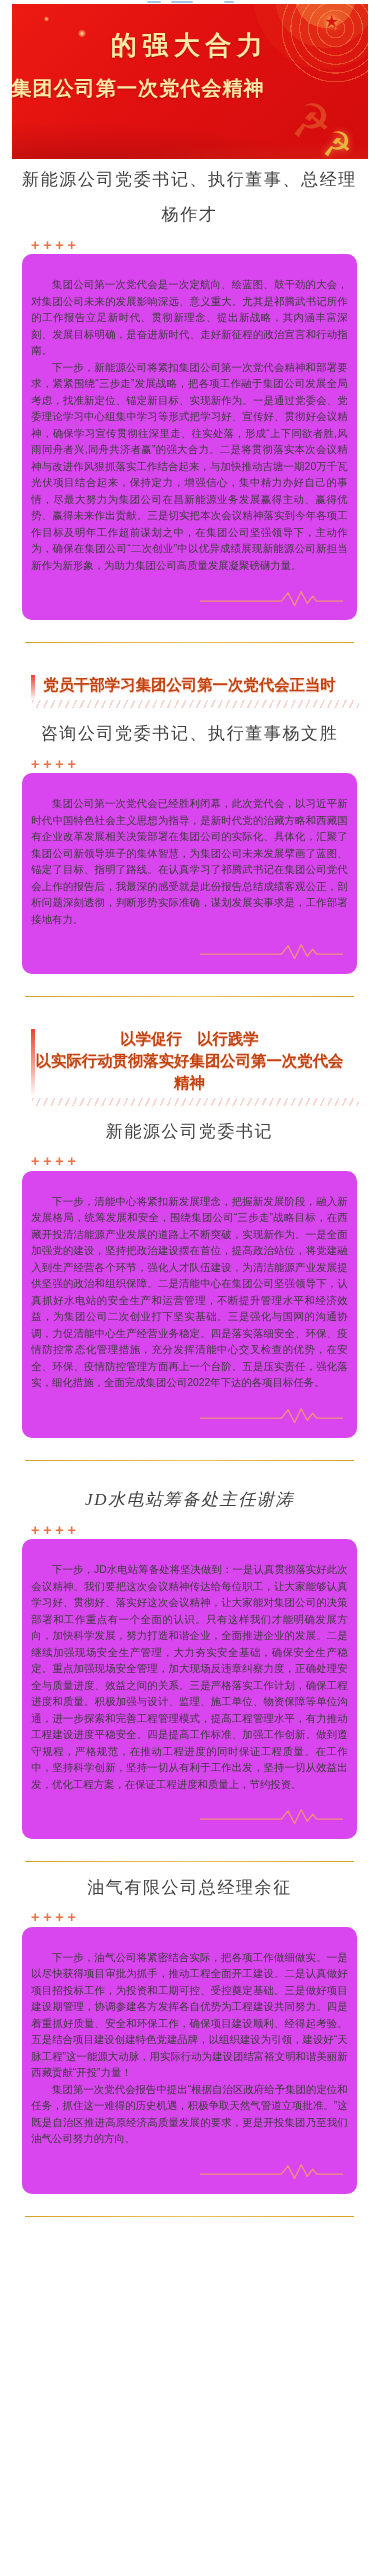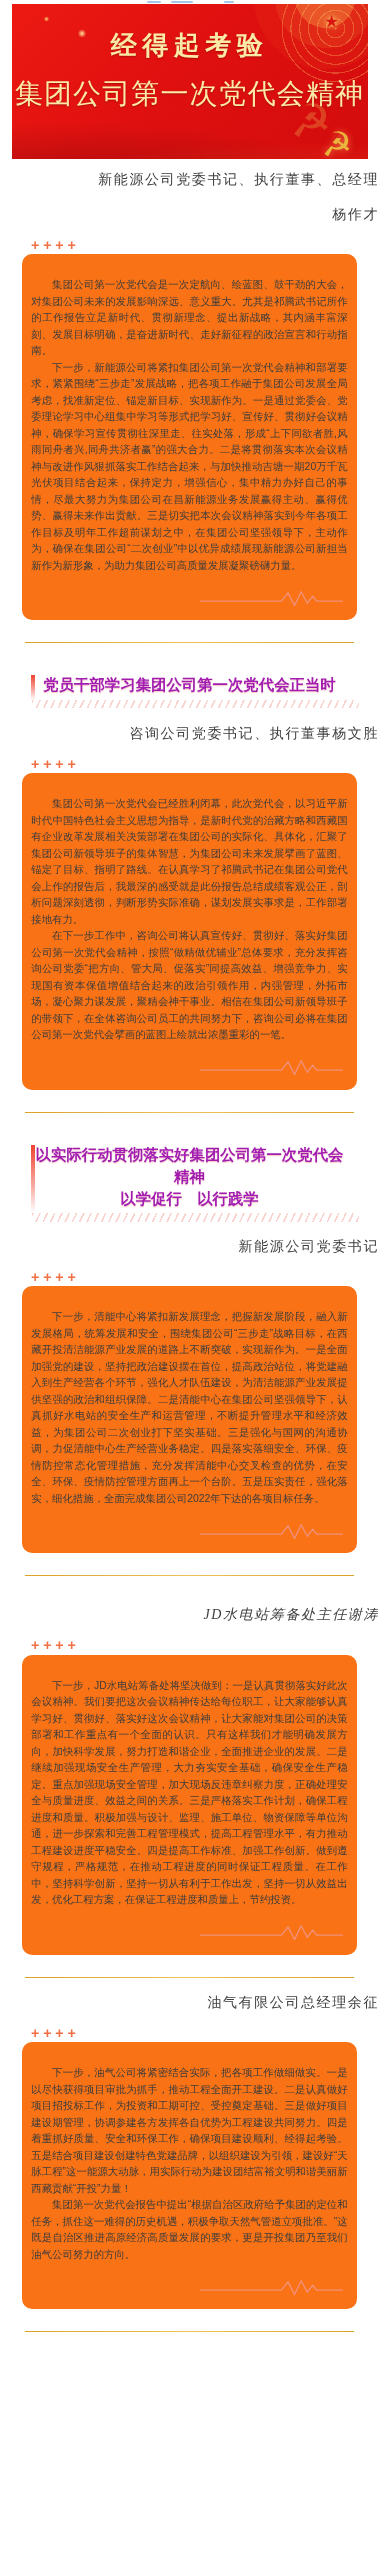--- a/index.html
+++ b/index.html
@@ -45,70 +45,70 @@
     background:
       radial-gradient(120% 90% at 24% 150%, rgba(160,10,10,.6), transparent 62%),
       radial-gradient(110% 75% at 70% 160%, rgba(255,150,70,.22), transparent 58%);
   }
   .hero-title1{
     position:relative;margin-top:24px;text-align:center;
     font-size:26px;font-weight:900;letter-spacing:5.5px;color:#fbe9a6;
     text-shadow:0 1.1px 1.6px rgba(120,10,5,.5);
   }
   .hero-title2{
-    position:relative;margin-top:12px;text-align:center;
-    font-size:28px;font-weight:400;letter-spacing:1.1px;color:#fbe9a6;
+    position:relative;margin-top:12px;
+    font-size:20px;font-weight:700;letter-spacing:1.1px;color:#fbe9a6;
     text-shadow:0 1.1px 1.6px rgba(120,10,5,.5);
   }
   .hero-emblem{
     position:absolute;right:15.4px;bottom:-4.4px;
     font-size:34px;color:#e9b53a;
     text-shadow:0 0 7.7px rgba(255,210,120,.55);
   }
   .hero-emblem-ghost{
     position:absolute;right:36px;bottom:11px;
     font-size:46px;color:#f3c65a;opacity:.28;
   }
 
   
   .section-banner{position:relative;margin-top:31px;}
   .banner-bar{
     position:absolute;left:31px;top:1.1px;bottom:8.8px;width:4.4px;
     background:linear-gradient(180deg,#ee4331 0%, rgba(238,67,49,.45) 60%, rgba(238,67,49,0) 100%);
   }
   .banner-title{
     max-width:315px;margin:0 auto;text-align:center;
-    font-size:15.4px;line-height:22px;font-weight:900;color:#a21caf;
+    font-size:15.4px;line-height:22px;font-weight:900;color:#c2410c;
     text-shadow:0 0 0.5px #ffffff,0 1.1px 1.1px rgba(235,90,70,.35);
   }
   .banner-hatch{
     height:8.2px;margin:3.8px 20px 0 32px;
     background:repeating-linear-gradient(115deg, rgba(240,140,130,.38) 0 1.6px, rgba(255,255,255,0) 1.6px 6.6px);
   }
 
   
   .author-subtitle{
-    margin-top:16.5px;text-align:right;
+    margin-top:16.5px;text-align:center;
     font-family:"Liberation Serif","DejaVu Serif",serif;
-    font-size:14px;line-height:18.7px;letter-spacing:1.6px;color:#3f3f3f;
+    font-size:17px;line-height:18.7px;letter-spacing:1.6px;color:#3f3f3f;
   }
   .author-subtitle .line2{margin-top:16px;}
   .first-subtitle{margin-top:12px;}
   .lone-subtitle{margin-top:30px;font-style:italic;}
 
   
   .plus-marker{
     margin:13px 0 1.1px 31px;
     font-size:14.3px;font-weight:900;letter-spacing:3.8px;line-height:1;color:#f26f45;
   }
 
   
   .content-card{
     margin:2.2px 22px 0;
-    background:#f97316;
+    background:#d946ef;
     border-radius:10px;
     padding:23px 9.3px 13px;
   }
   .content-card p{
     margin:0;
     font-size:10.4px;line-height:16.5px;color:#3c3c3c;
     text-align:justify;text-indent:2em;
     word-break:break-all;
   }
   .pulse-wrap{margin-top:14.3px;text-align:right;padding-right:4.4px;}
@@ -129,21 +129,21 @@
   <i class="a2"></i>
   <i class="a3"></i>
 </div>
 
 <div class="hero">
   <div class="hero-rings"></div>
   <span class="hero-star">★</span>
   <i class="sparkle sp1"></i>
   <i class="sparkle sp2"></i>
   <i class="sparkle sp3"></i>
-  <div class="hero-title1">经得起考验</div>
+  <div class="hero-title1">的强大合力</div>
   <div class="hero-title2">集团公司第一次党代会精神</div>
   <span class="hero-emblem-ghost">☭</span>
   <span class="hero-emblem">☭</span>
   <div class="hero-wave"></div>
 </div>
 
 <section>
   <div class="author-subtitle first-subtitle">
     <div>新能源公司党委书记、执行董事、总经理</div>
     <div class="line2">杨作才</div>
@@ -166,35 +166,34 @@
     <span class="banner-bar"></span>
     <div class="banner-title">党员干部学习集团公司第一次党代会正当时</div>
     <div class="banner-hatch"></div>
   </div>
   <div class="author-subtitle">
     <div>咨询公司党委书记、执行董事杨文胜</div>
   </div>
   <div class="plus-marker">++++</div>
   <div class="content-card">
     <p>集团公司第一次党代会已经胜利闭幕，此次党代会，以习近平新时代中国特色社会主义思想为指导，是新时代党的治藏方略和西藏国有企业改革发展相关决策部署在集团公司的实际化、具体化，汇聚了集团公司新领导班子的集体智慧，为集团公司未来发展擘画了蓝图、锚定了目标、指明了路线。在认真学习了祁腾武书记在集团公司党代会上作的报告后，我最深的感受就是此份报告总结成绩客观公正，剖析问题深刻透彻，判断形势实际准确，谋划发展实事求是，工作部署接地有力。</p>
-    <p>在下一步工作中，咨询公司将认真宣传好、贯彻好、落实好集团公司第一次党代会精神，按照“做精做优辅业”总体要求，充分发挥咨询公司党委“把方向、管大局、促落实”同提高效益、增强竞争力、实现国有资本保值增值结合起来的政治引领作用，内强管理，外拓市场，凝心聚力谋发展，聚精会神干事业。相信在集团公司新领导班子的带领下，在全体咨询公司员工的共同努力下，咨询公司必将在集团公司第一次党代会擘画的蓝图上绘就出浓墨重彩的一笔。</p>
     <div class="pulse-wrap">
       <svg width="143" height="18.7" viewBox="0 0 260 34">
           <polyline points="0,22 148,22 160,7 172,30 184,5 195,26 205,13 212,22 260,22" fill="none" stroke="#f0907a" stroke-width="2.5" stroke-linejoin="round" stroke-linecap="round"></polyline>
         </svg>
     </div>
   </div>
   <div class="gold-divider"></div>
 </section>
 
 <section>
   <div class="section-banner">
     <span class="banner-bar"></span>
+    <div class="banner-title">以学促行　以行践学</div>
     <div class="banner-title">以实际行动贯彻落实好集团公司第一次党代会精神</div>
-    <div class="banner-title">以学促行　以行践学</div>
     <div class="banner-hatch"></div>
   </div>
   <div class="author-subtitle">
     <div>新能源公司党委书记</div>
   </div>
   <div class="plus-marker">++++</div>
   <div class="content-card">
     <p>下一步，清能中心将紧扣新发展理念，把握新发展阶段，融入新发展格局，统筹发展和安全，围绕集团公司“三步走”战略目标，在西藏开投清洁能源产业发展的道路上不断突破，实现新作为。一是全面加强党的建设，坚持把政治建设摆在首位，提高政治站位，将党建融入到生产经营各个环节，强化人才队伍建设，为清洁能源产业发展提供坚强的政治和组织保障。二是清能中心在集团公司坚强领导下，认真抓好水电站的安全生产和运营管理，不断提升管理水平和经济效益，为集团公司二次创业打下坚实基础。三是强化与国网的沟通协调，力促清能中心生产经营业务稳定。四是落实落细安全、环保、疫情防控常态化管理措施，充分发挥清能中心交叉检查的优势，在安全、环保、疫情防控管理方面再上一个台阶。五是压实责任，强化落实，细化措施，全面完成集团公司2022年下达的各项目标任务。</p>
     <div class="pulse-wrap">
       <svg width="143" height="18.7" viewBox="0 0 260 34">

